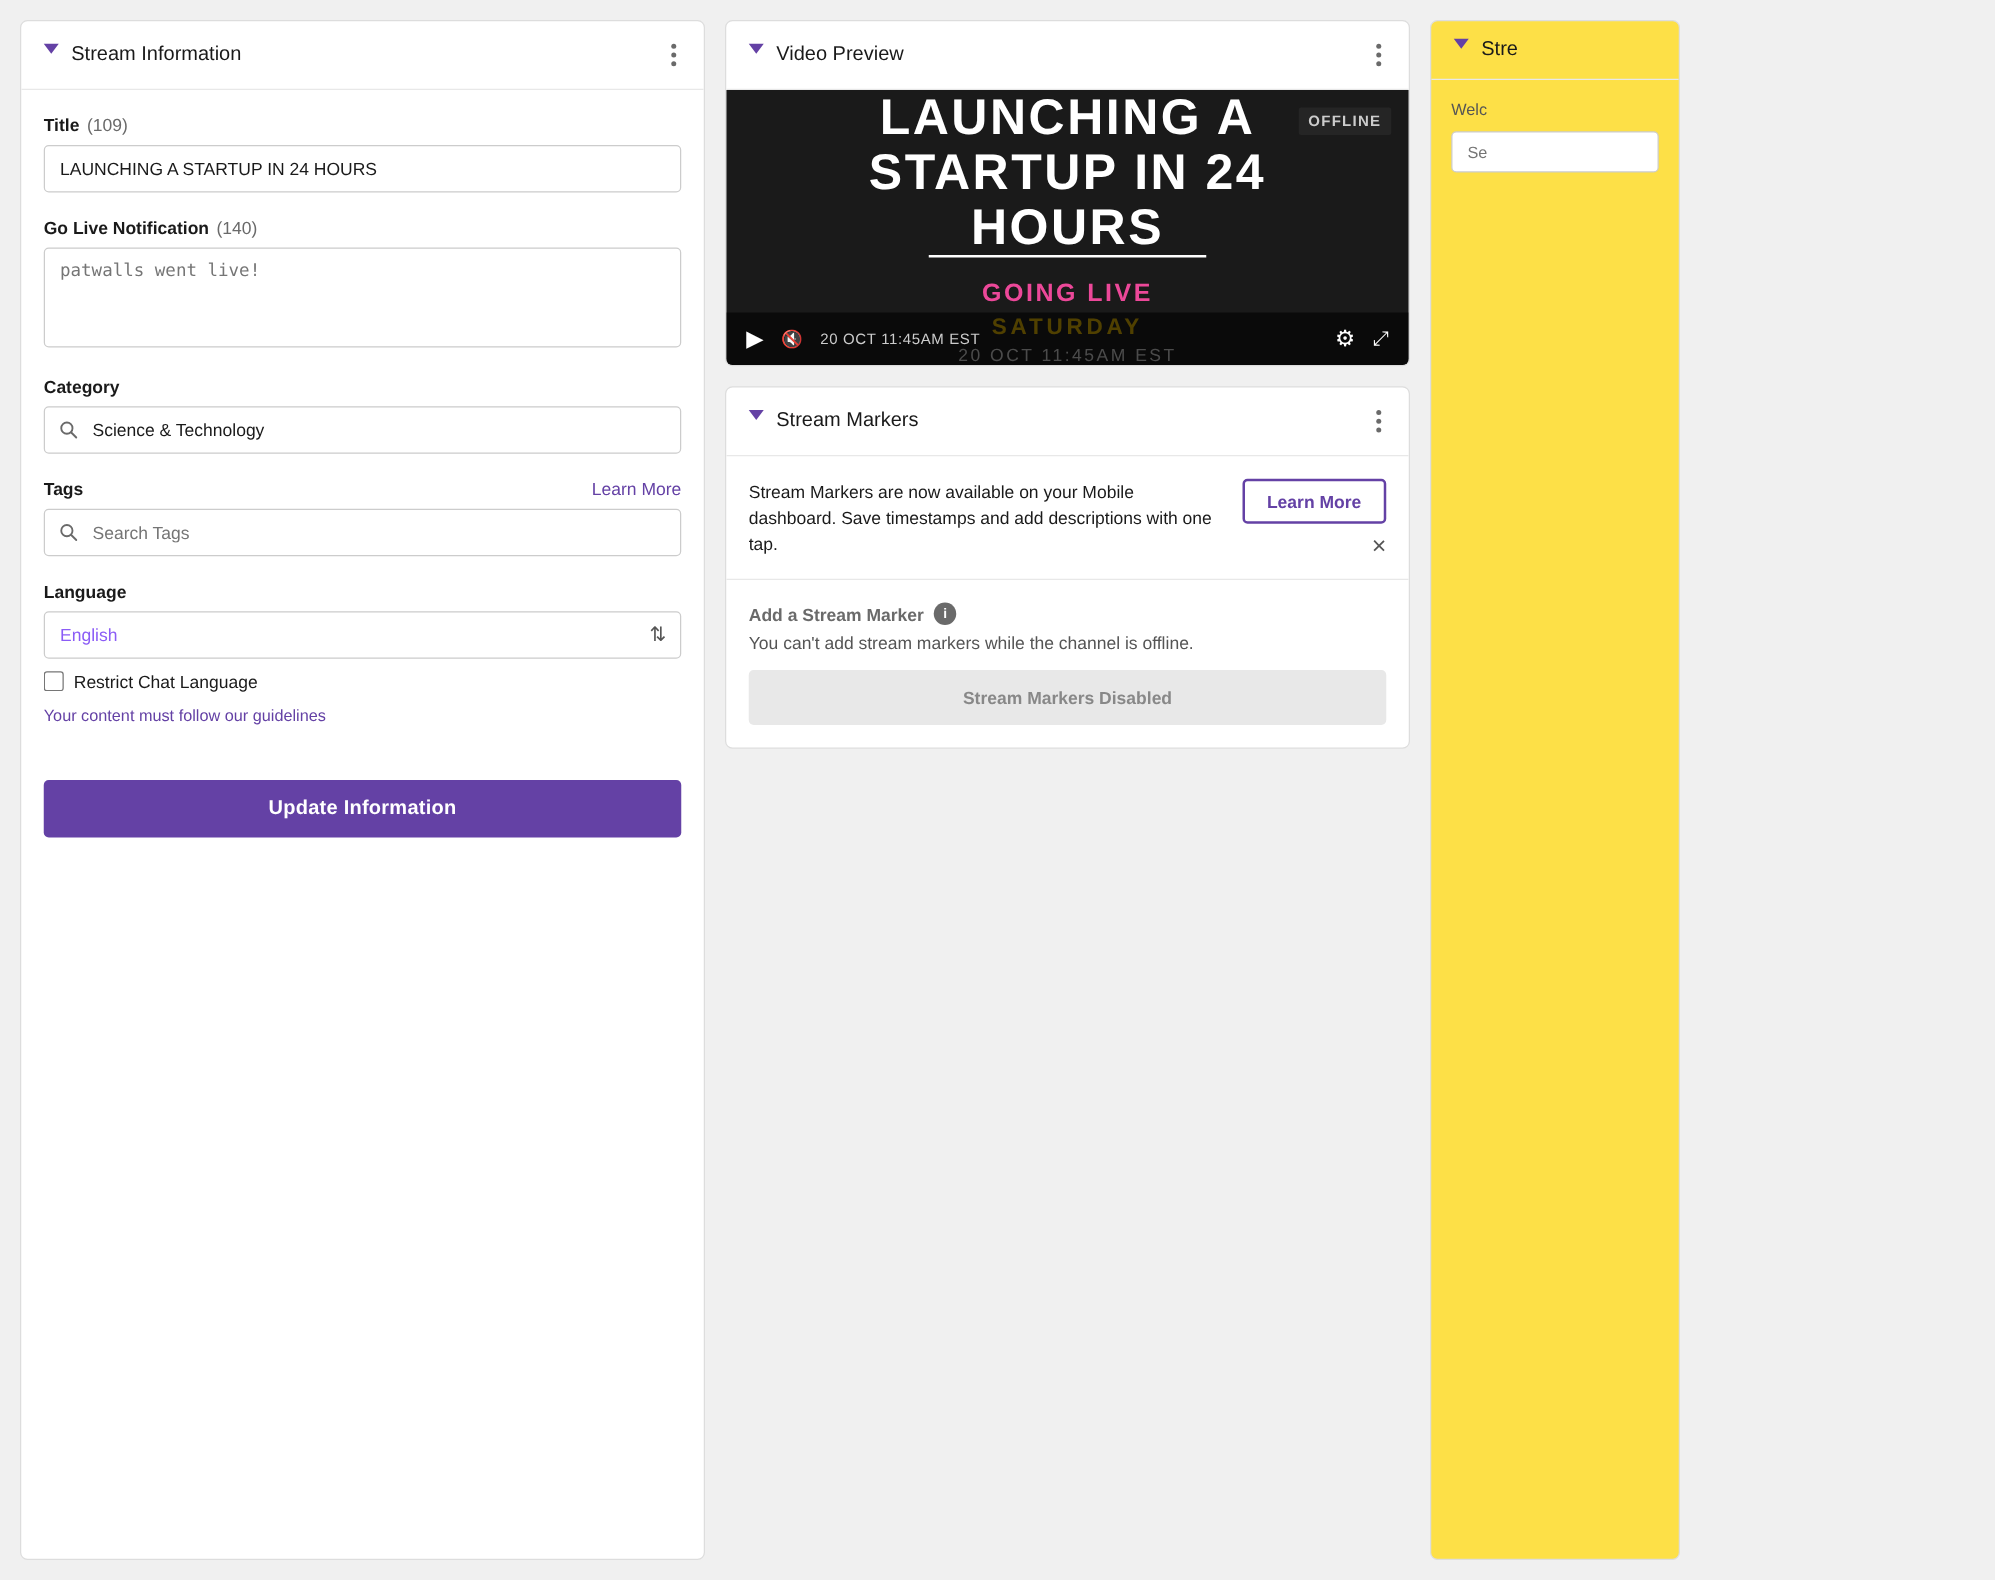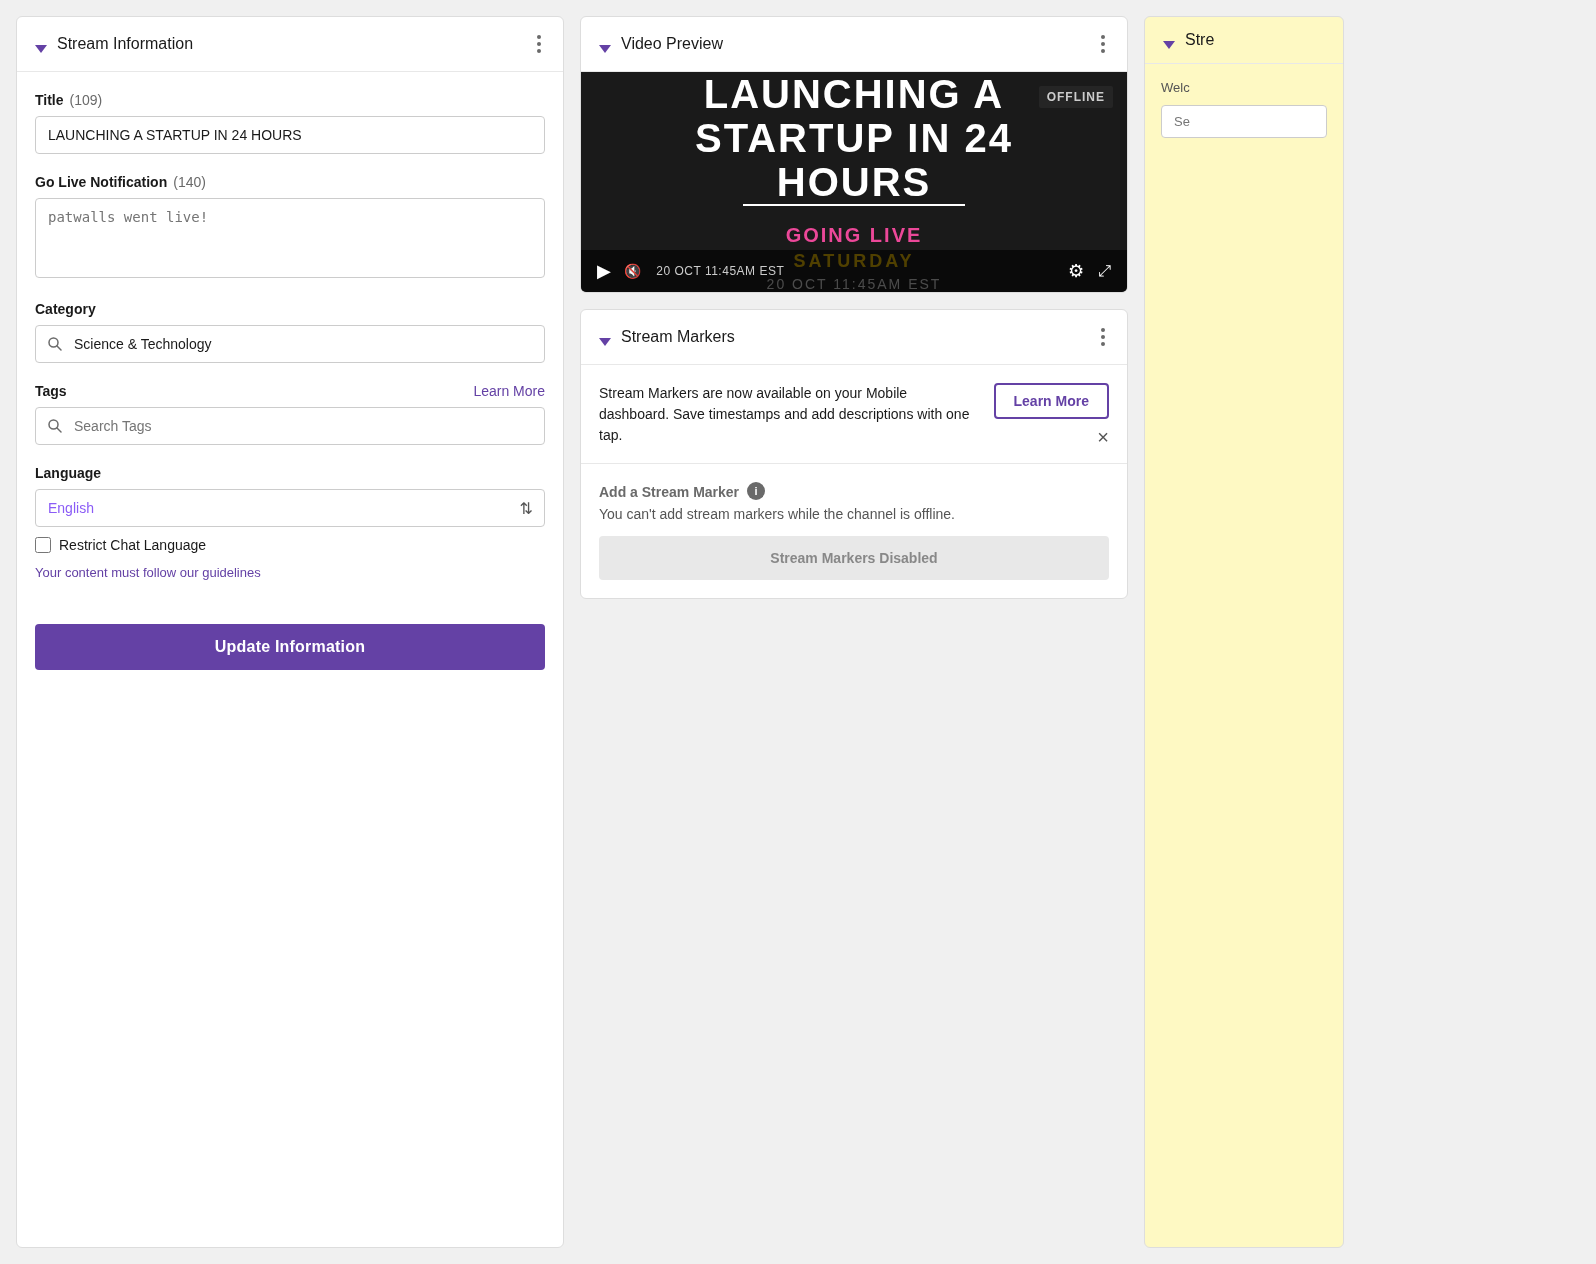--- a/index.html
+++ b/index.html
@@ -24,21 +24,21 @@
     .panel-header {
       display: flex;
       align-items: center;
       justify-content: space-between;
       padding: 14px 18px;
       border-bottom: 1px solid #e8e8e8;
     }
 
     .panel-header-left {
       display: flex;
-      align-items: flex-end;
+      align-items: flex-start;
       gap: 10px;
     }
 
     .chevron-down {
       width: 0;
       height: 0;
       border-left: 6px solid transparent;
       border-right: 6px solid transparent;
       border-top: 8px solid #6441a5;
       display: inline-block;
@@ -404,21 +404,21 @@
       padding: 14px;
       font-size: 14px;
       font-weight: 600;
       cursor: not-allowed;
     }
 
     
     .right-panel {
       width: 200px;
       flex-shrink: 0;
-      background: #fef9c3;
+      background: #fde047;
       border-radius: 6px;
       border: 1px solid #ddd;
       overflow: hidden;
     }
 
     .right-panel-header {
       display: flex;
       align-items: center;
       justify-content: space-between;
       padding: 14px 18px;

